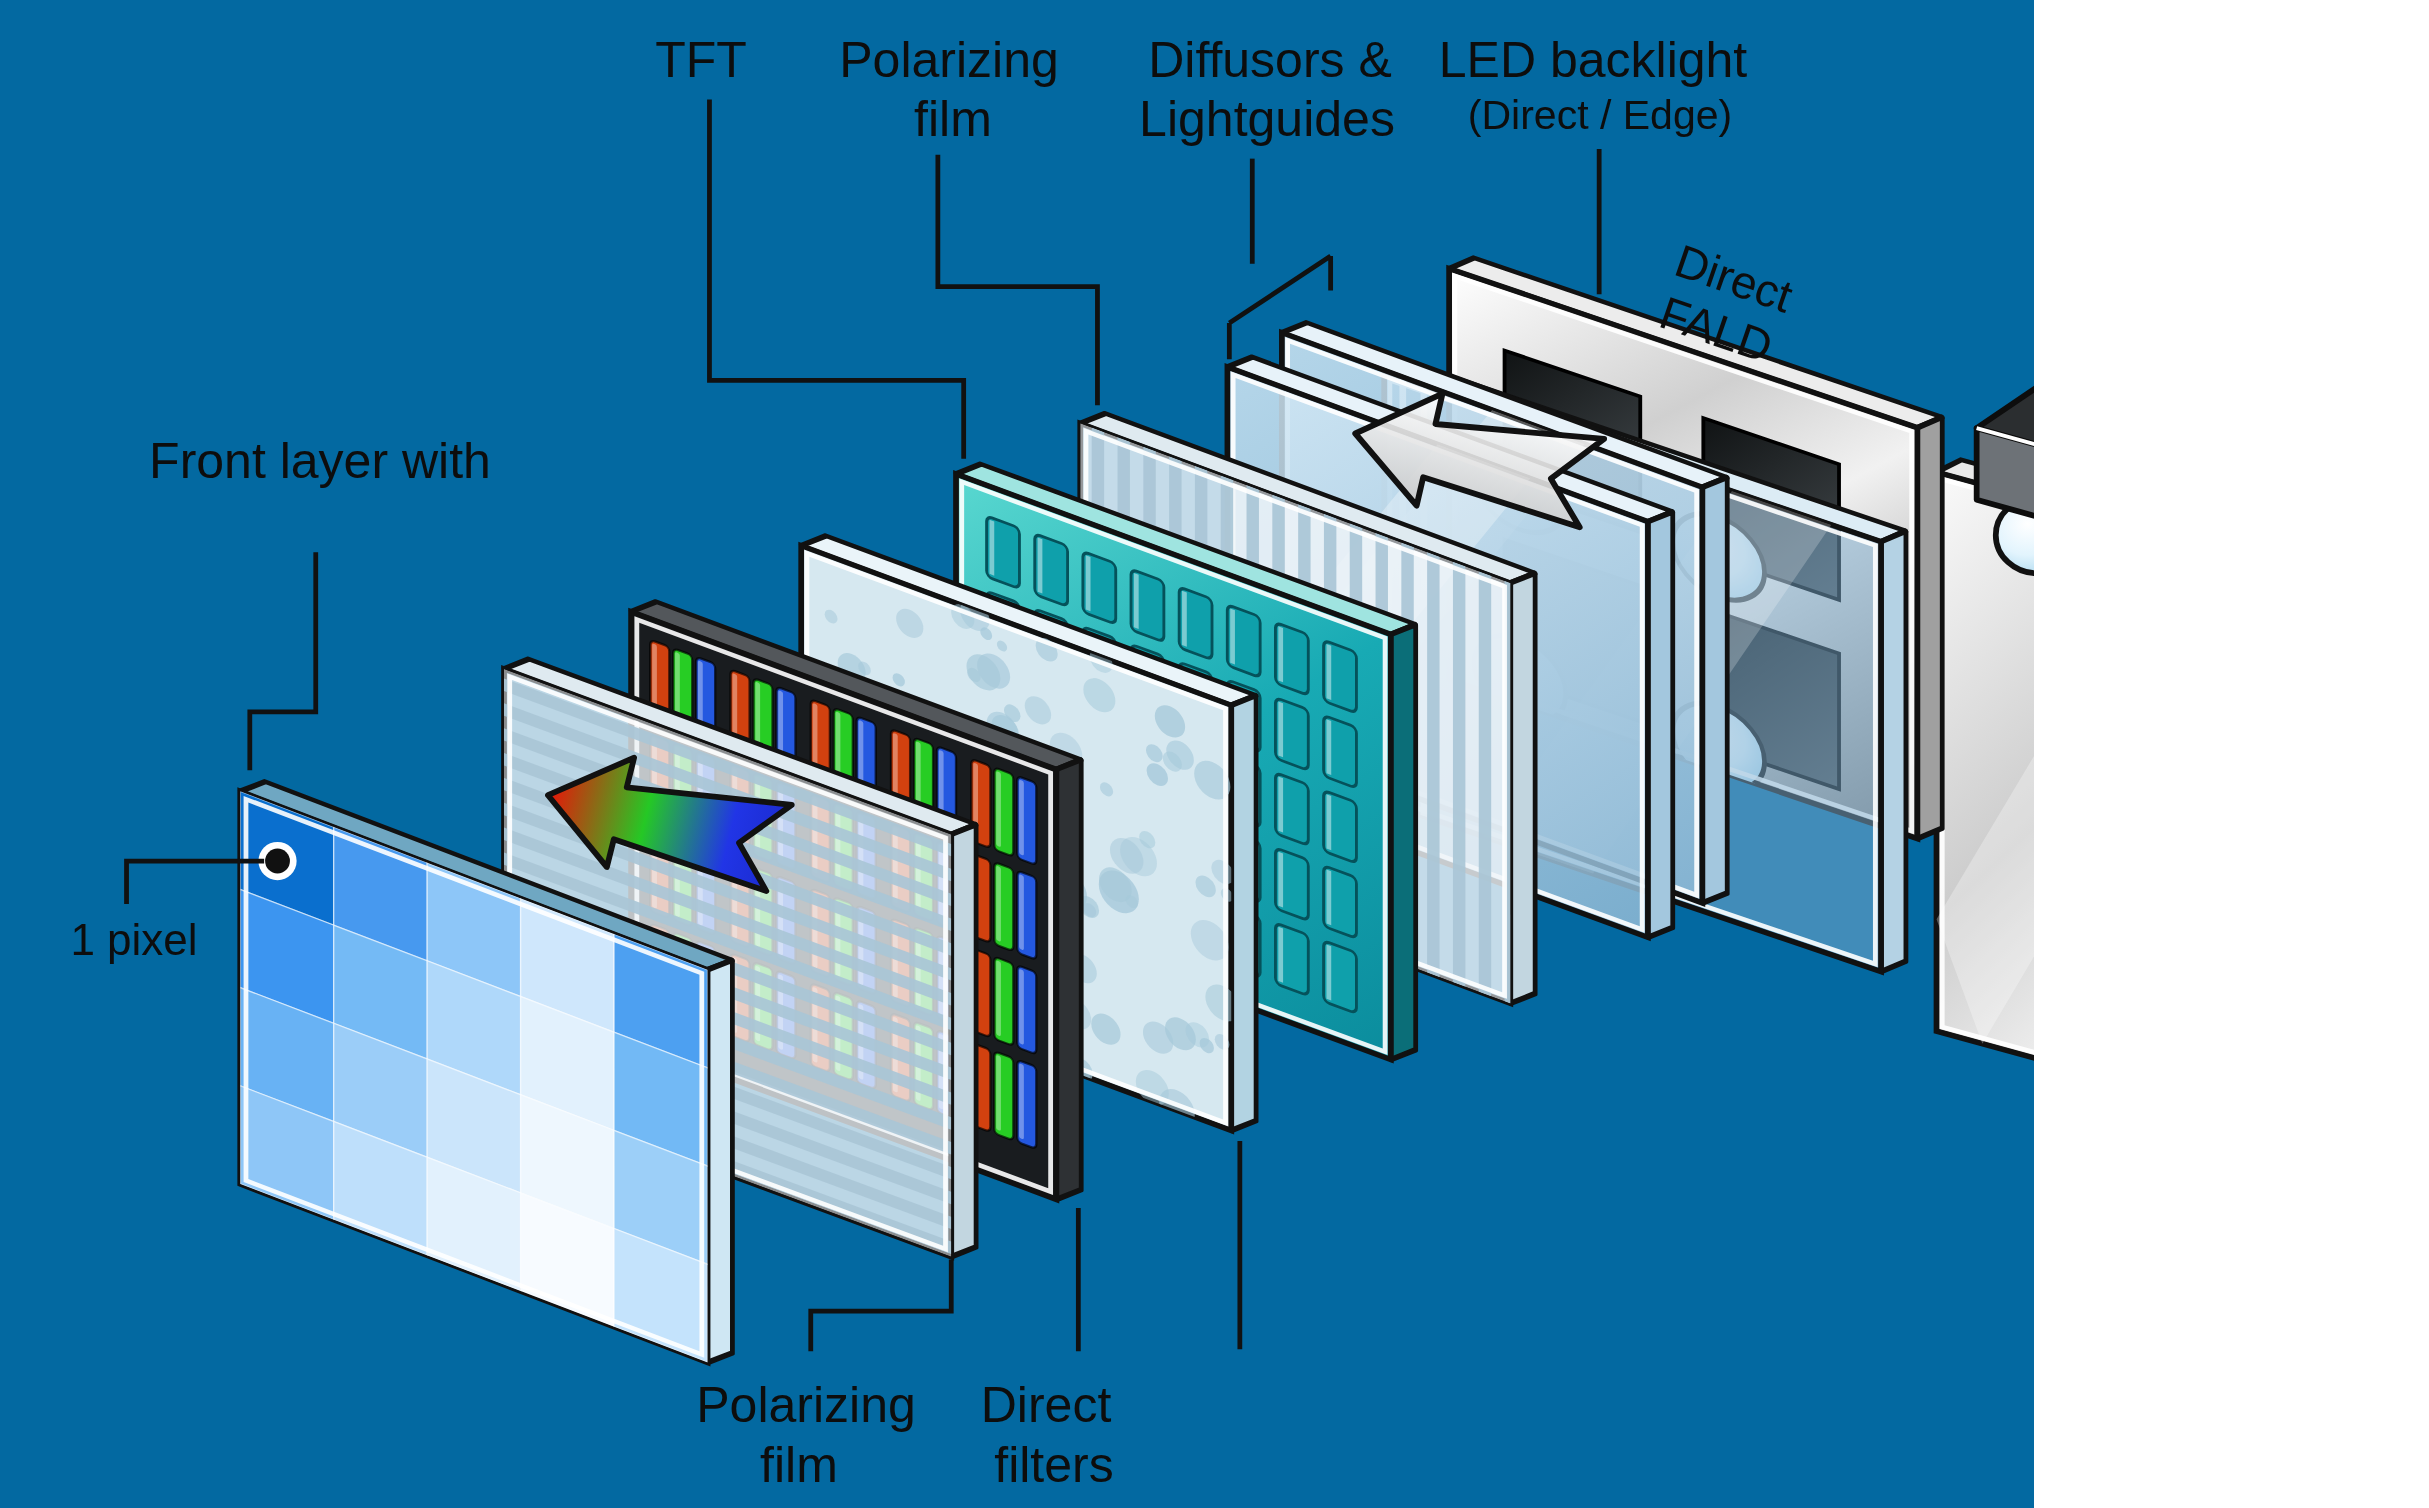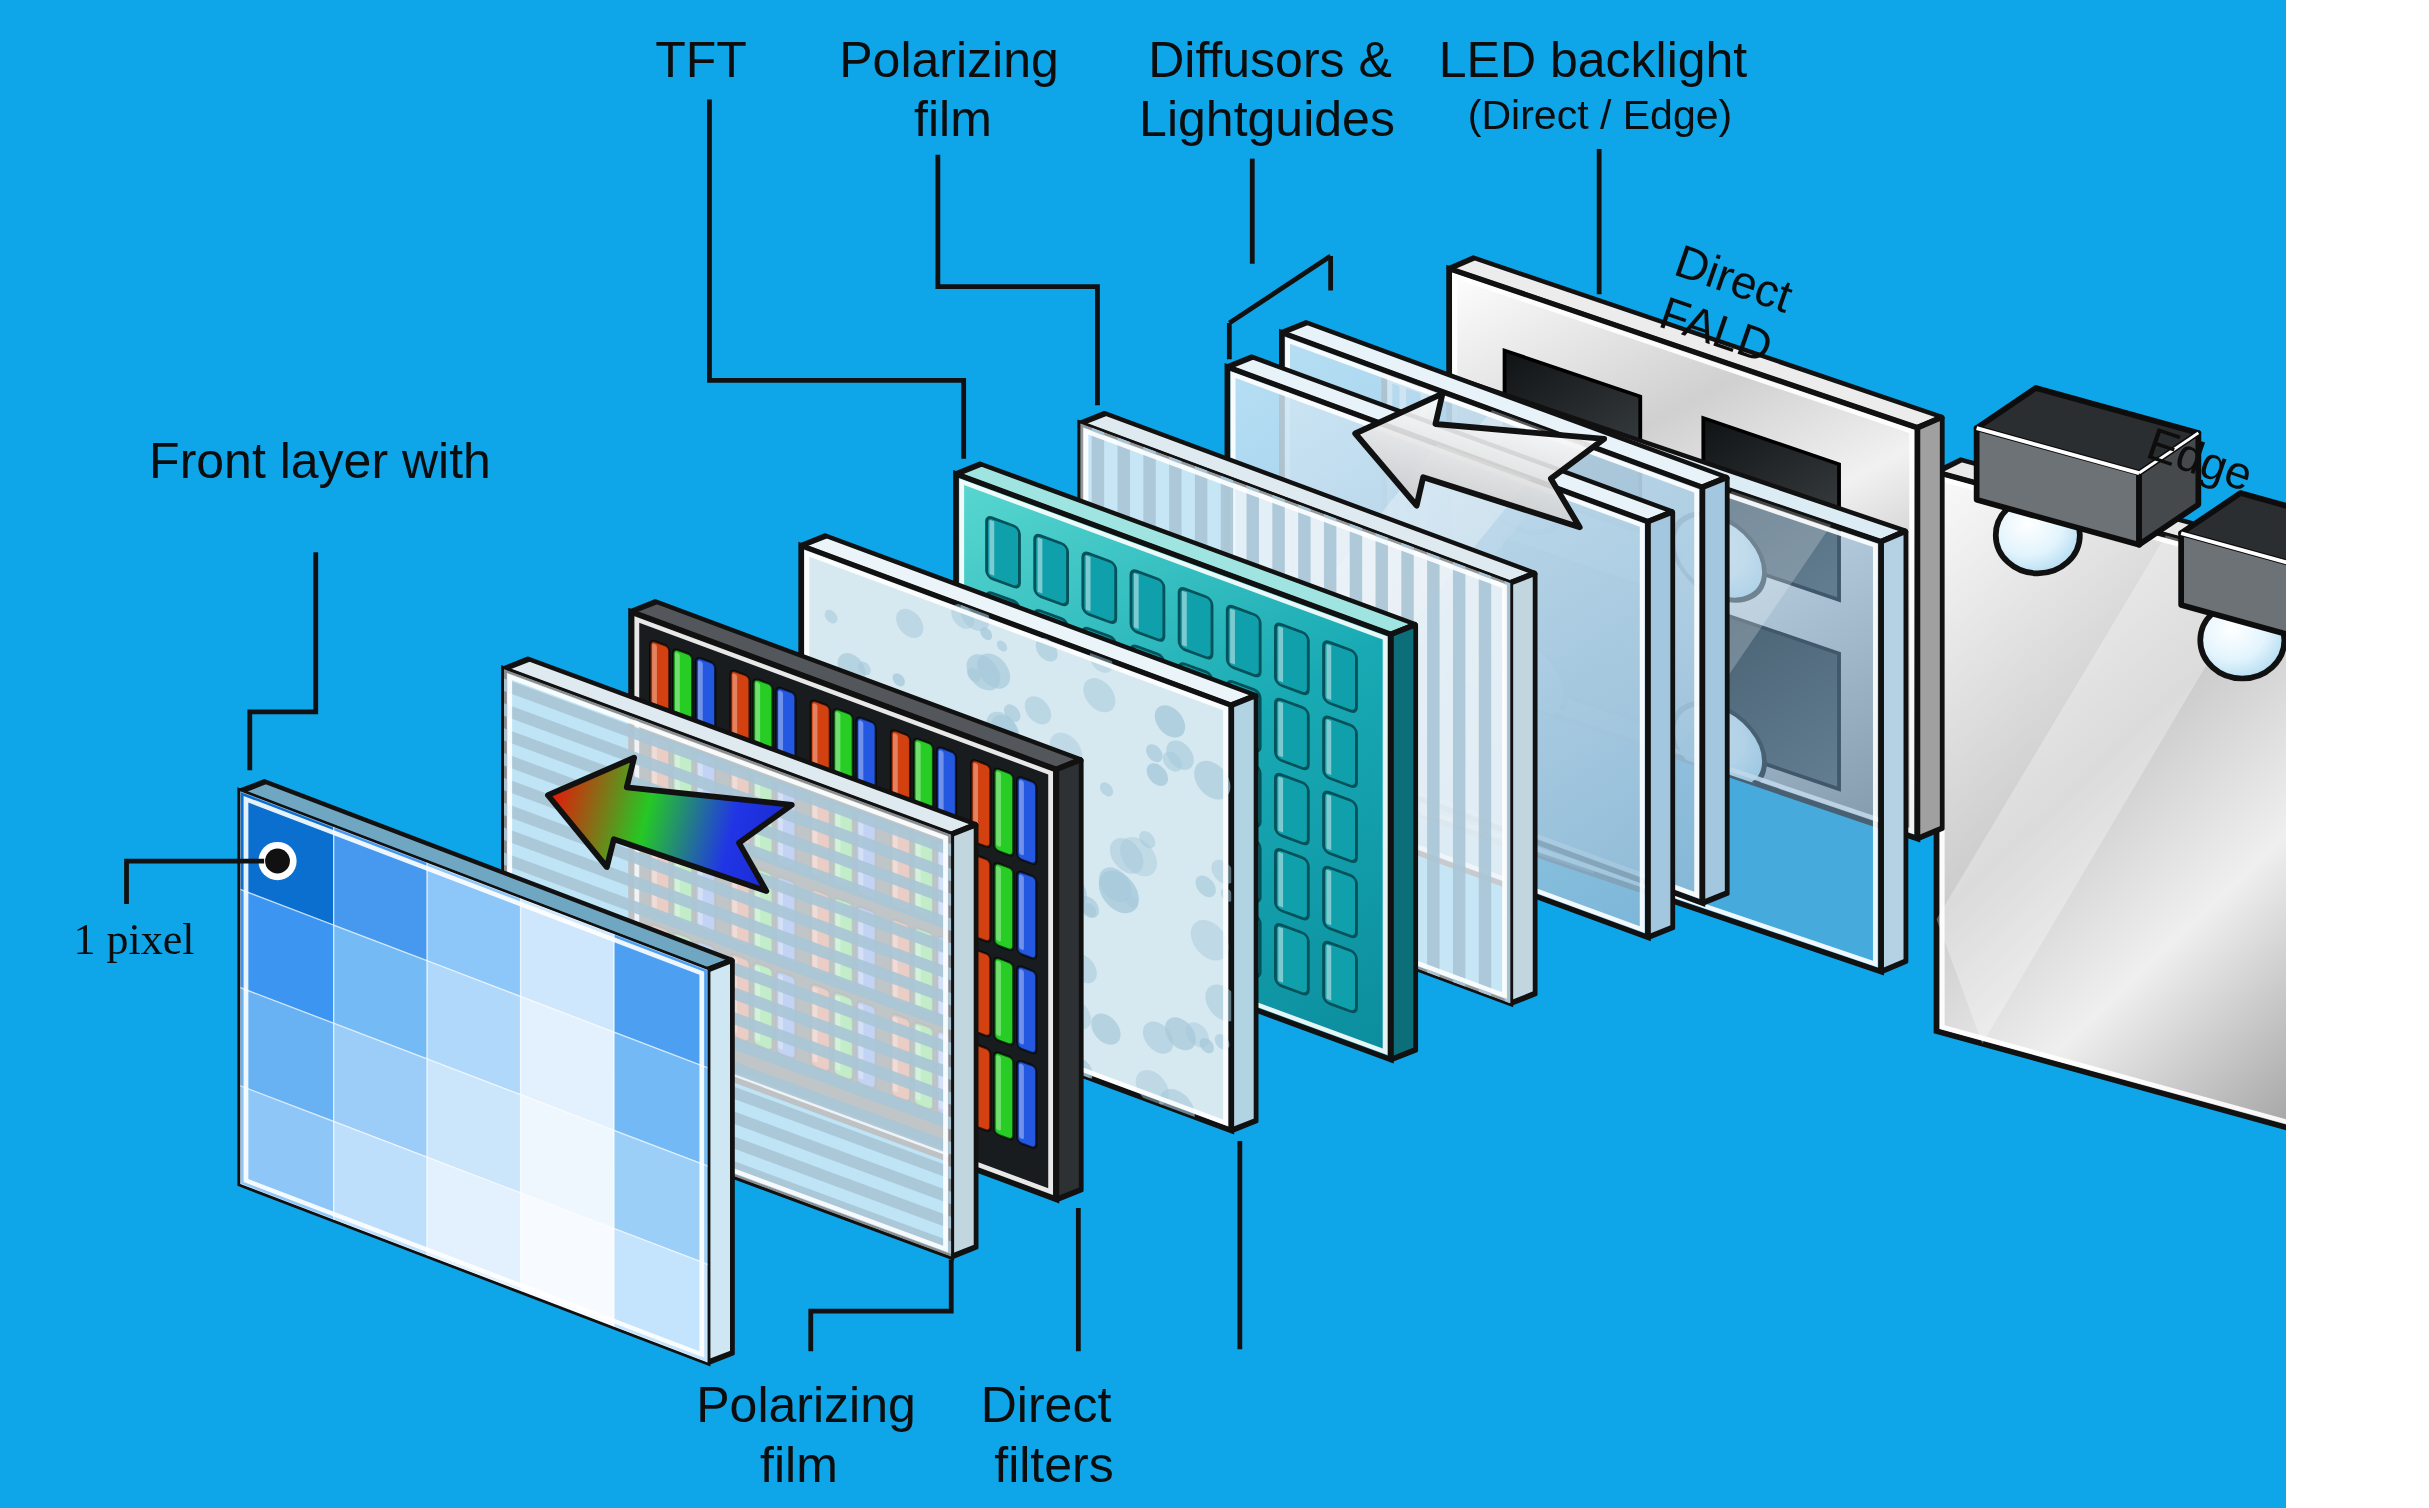--- a/index.html
+++ b/index.html
@@ -1,22 +1,22 @@
 <!DOCTYPE html>
 <html><head>
 <meta charset="utf-8">
 <style>
   html,body{margin:0;padding:0;background:#fff;}
-  #canvas{position:relative;width:2286px;height:1508px;background:#0ea5e9;overflow:hidden;
+  #canvas{position:relative;width:2034px;height:1508px;background:#0369a1;overflow:hidden;
           font-family:"Liberation Sans",sans-serif;}
   #art{position:absolute;left:0;top:0;}
   .lbl{position:absolute;transform:translateX(-50%);white-space:nowrap;color:#0d0d0d;
        font:400 50px/1.18 "Liberation Sans",sans-serif;text-align:center;}
   .sub{font-size:41px;text-align:center;}
-  .small{font-size:44px;font-family:Liberation Serif, serif;}
+  .small{font-size:44px;}
   .rot{transform:translateX(-50%) rotate(19deg);}
 </style>
 </head>
 <body>
 
 <div id="canvas">
   <svg id="art" width="2430" height="1508" viewBox="0 0 2542 1578">
       <defs>
         <linearGradient id="silver1" x1="0" y1="0" x2="1" y2="1">
           <stop offset="0" stop-color="#ffffff"></stop>

